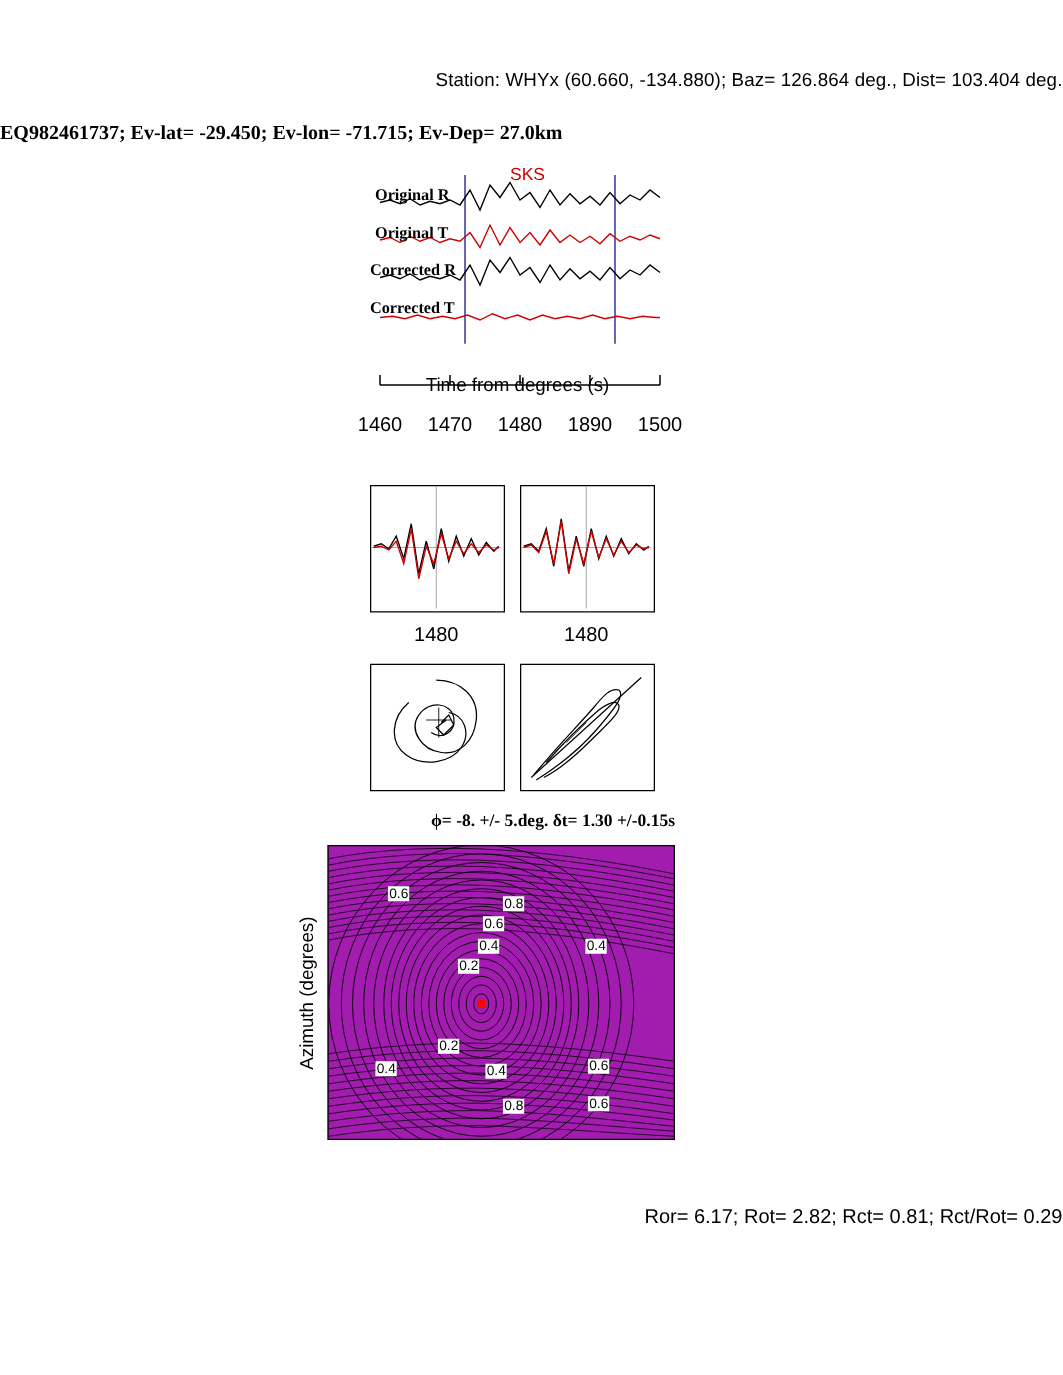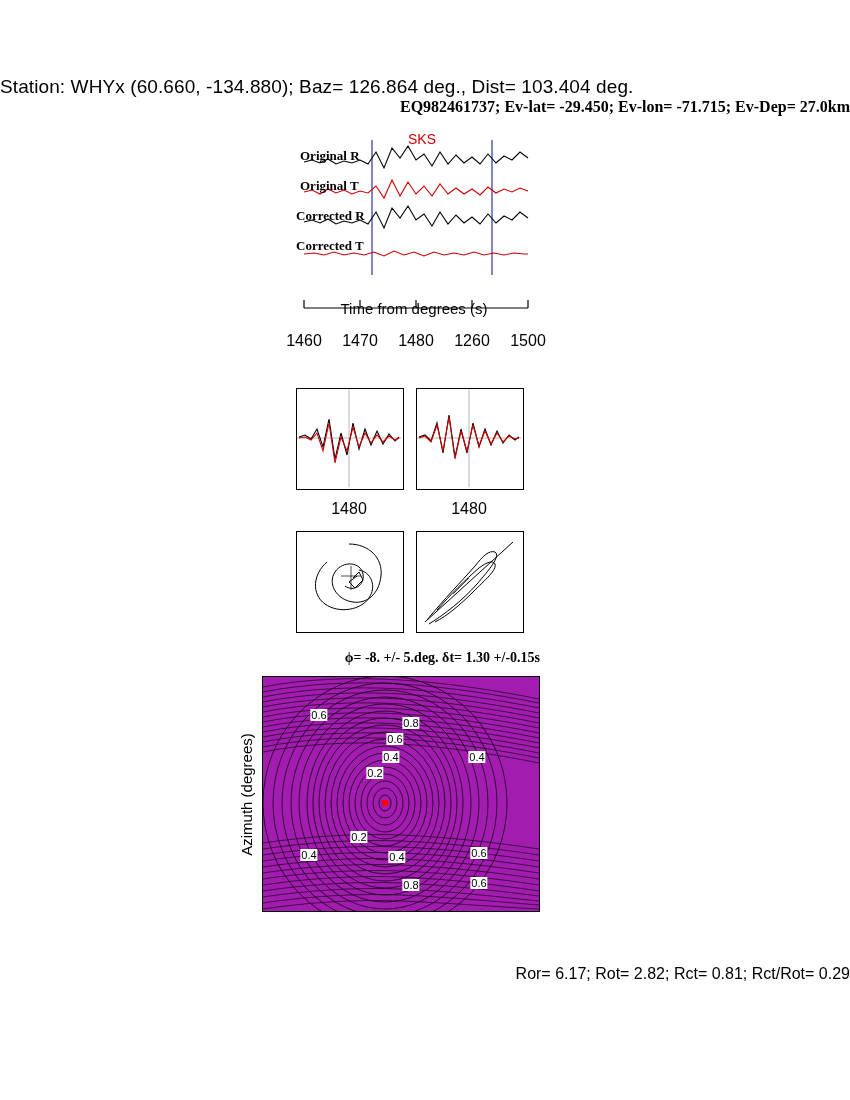--- a/index.html
+++ b/index.html
@@ -19,31 +19,30 @@
     position: absolute;
     left: 0; top: 0;
     width: 850px;
     height: 1100px;
   }
   
   .title-line1 {
     position: absolute;
     left: 0; top: 56px;
     width: 850px;
+    text-align: right;
+    font-size: 15px;
+    font-family: "Liberation Sans", sans-serif;
+    letter-spacing: 0.1px;
+  }
+  .title-line2 {
+    position: absolute;
+    left: 0; top: 98px;
+    width: 850px;
     text-align: left;
-    font-size: 19px;
-    font-family: "Liberation Sans", sans-serif;
-    letter-spacing: 0.1px;
-    margin-top: 20px;
-  }
-  .title-line2 {
-    position: absolute;
-    left: 0; top: 98px;
-    width: 850px;
-    text-align: right;
     font-size: 16px;
     font-weight: bold;
     font-family: "Liberation Serif", serif;
   }
   
   .wave-panel {
     position: absolute;
     left: 296px; top: 130px;
     width: 236px;
     height: 190px;
@@ -213,21 +212,21 @@
     <div class="trace-label tl2">Original T</div>
     <div class="trace-label tl3">Corrected R</div>
     <div class="trace-label tl4">Corrected T</div>
   </div>
 
   <div class="time-axis-label">Time from degrees (s)</div>
   <div class="time-ticks">
     <span style="left:24px;">1460</span>
     <span style="left:80px;">1470</span>
     <span style="left:136px;">1480</span>
-    <span style="left:192px;">1260</span>
+    <span style="left:192px;">1890</span>
     <span style="left:248px;">1500</span>
   </div>
 
   <div class="box box-tl">
     <svg width="104" height="98" viewBox="0 0 104 98">
       <line x1="0" y1="49" x2="104" y2="49" stroke="#888" stroke-width="0.6"></line>
       <line x1="52" y1="0" x2="52" y2="98" stroke="#888" stroke-width="0.6"></line>
       <path d="M2,48 L8,46 L14,50 L20,40 L26,58 L32,30 L38,70 L44,44 L50,66 L56,34 L62,60 L68,40 L74,56 L80,42 L86,55 L92,45 L98,52 L102,48" fill="none" stroke="#000" stroke-width="1.1"></path>
       <path d="M2,49 L8,48 L14,51 L20,44 L26,62 L32,34 L38,74 L44,48 L50,62 L56,38 L62,58 L68,44 L74,54 L80,46 L86,53 L92,47 L98,51 L102,49" fill="none" stroke="#d00000" stroke-width="1.1"></path>
     </svg>

